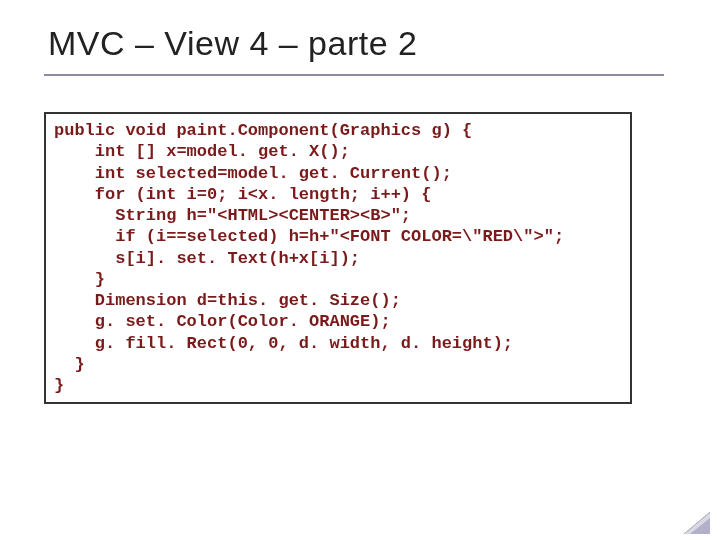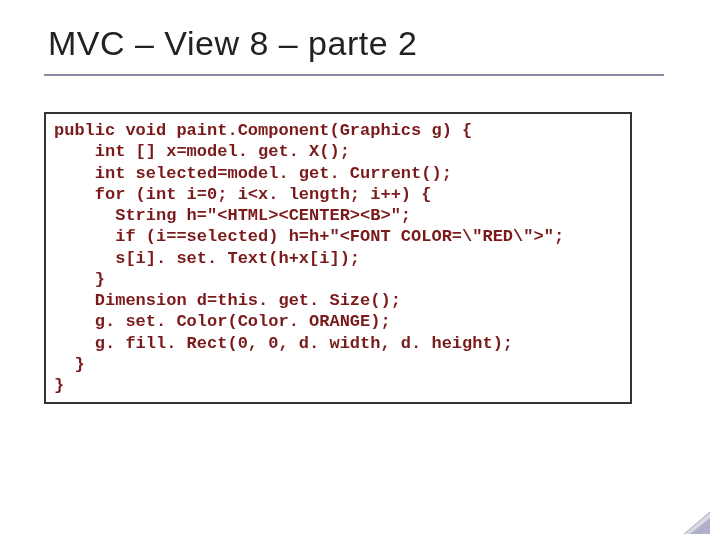--- a/index.html
+++ b/index.html
@@ -62,21 +62,21 @@
     height: 22px;
     pointer-events: none;
   }
   .corner svg { display: block; }
 </style>
 </head>
 <body>
 
 <div class="slide">
 
-  <div class="title">MVC –  View 8 – parte 2</div>
+  <div class="title">MVC –  View 4 – parte 2</div>
   <div class="title-underline"></div>
 
   <div class="codebox">
     <pre id="code-pre">public void paint.Component(Graphics g) {
     int [] x=model. get. X();
     int selected=model. get. Current();
     for (int i=0; i&lt;x. length; i++) {
       String h="&lt;HTML&gt;&lt;CENTER&gt;&lt;B&gt;";
       if (i==selected) h=h+"&lt;FONT COLOR=\"RED\"&gt;";
       s[i]. set. Text(h+x[i]);

